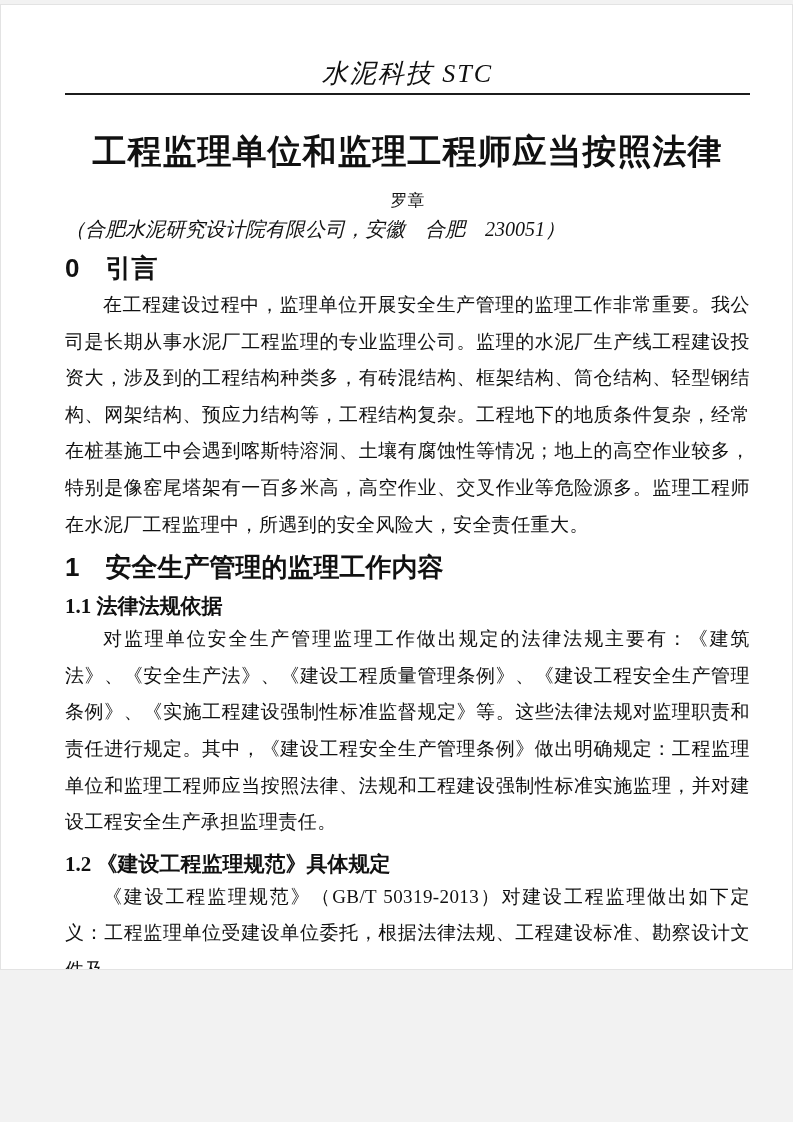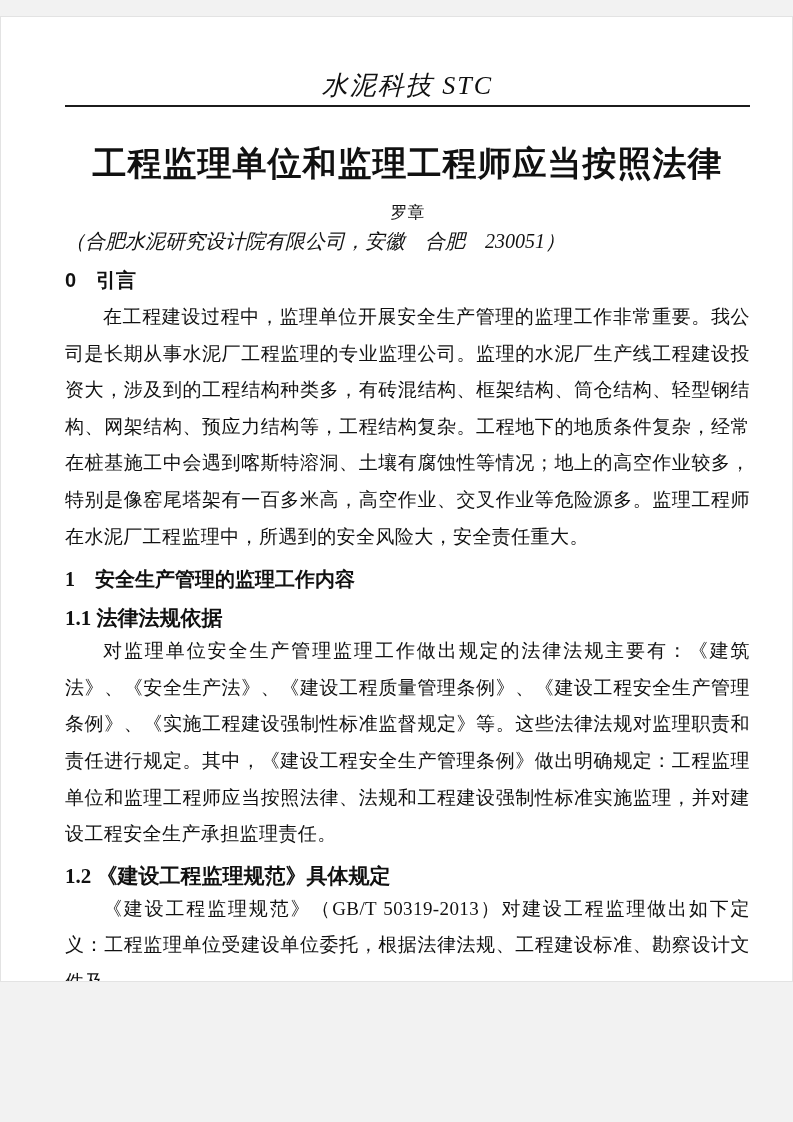--- a/index.html
+++ b/index.html
@@ -5,21 +5,21 @@
   html, body {
     margin: 0;
     padding: 0;
     background: #f2f2f2;
     font-family: "Liberation Serif", serif;
   }
   .page {
     position: relative;
     width: 793px;
     height: 966px;
-    margin: 16px auto;
+    margin: 4px auto;
     background: #ffffff;
     border: 1px solid #e3e3e3;
     box-sizing: border-box;
     padding: 54px 42px 0 64px;
     color: #111111;
     overflow: hidden;
   }
   
   .journal-head {
     text-align: center;
@@ -54,25 +54,25 @@
     margin-top: 3px;
     text-align: left;
     font-size: 20px;
     line-height: 27px;
     font-style: italic;
   }
   
   .h1 {
     font-family: "Liberation Sans", sans-serif;
     font-weight: bold;
-    font-size: 20px;
+    font-size: 26px;
     line-height: 30px;
     margin: 10px 0 0 0;
   }
-  .h1.sec1 { margin-top: 8px; line-height: 32px; font-family: Liberation Serif, serif; }
+  .h1.sec1 { margin-top: 8px; line-height: 32px; }
   .h2 {
     font-family: Liberation Serif, serif;
     font-weight: bold;
     font-size: 21px;
     line-height: 30px;
     margin: 8px 0 0 0;
   }
   
   .para {
     margin: 0;

